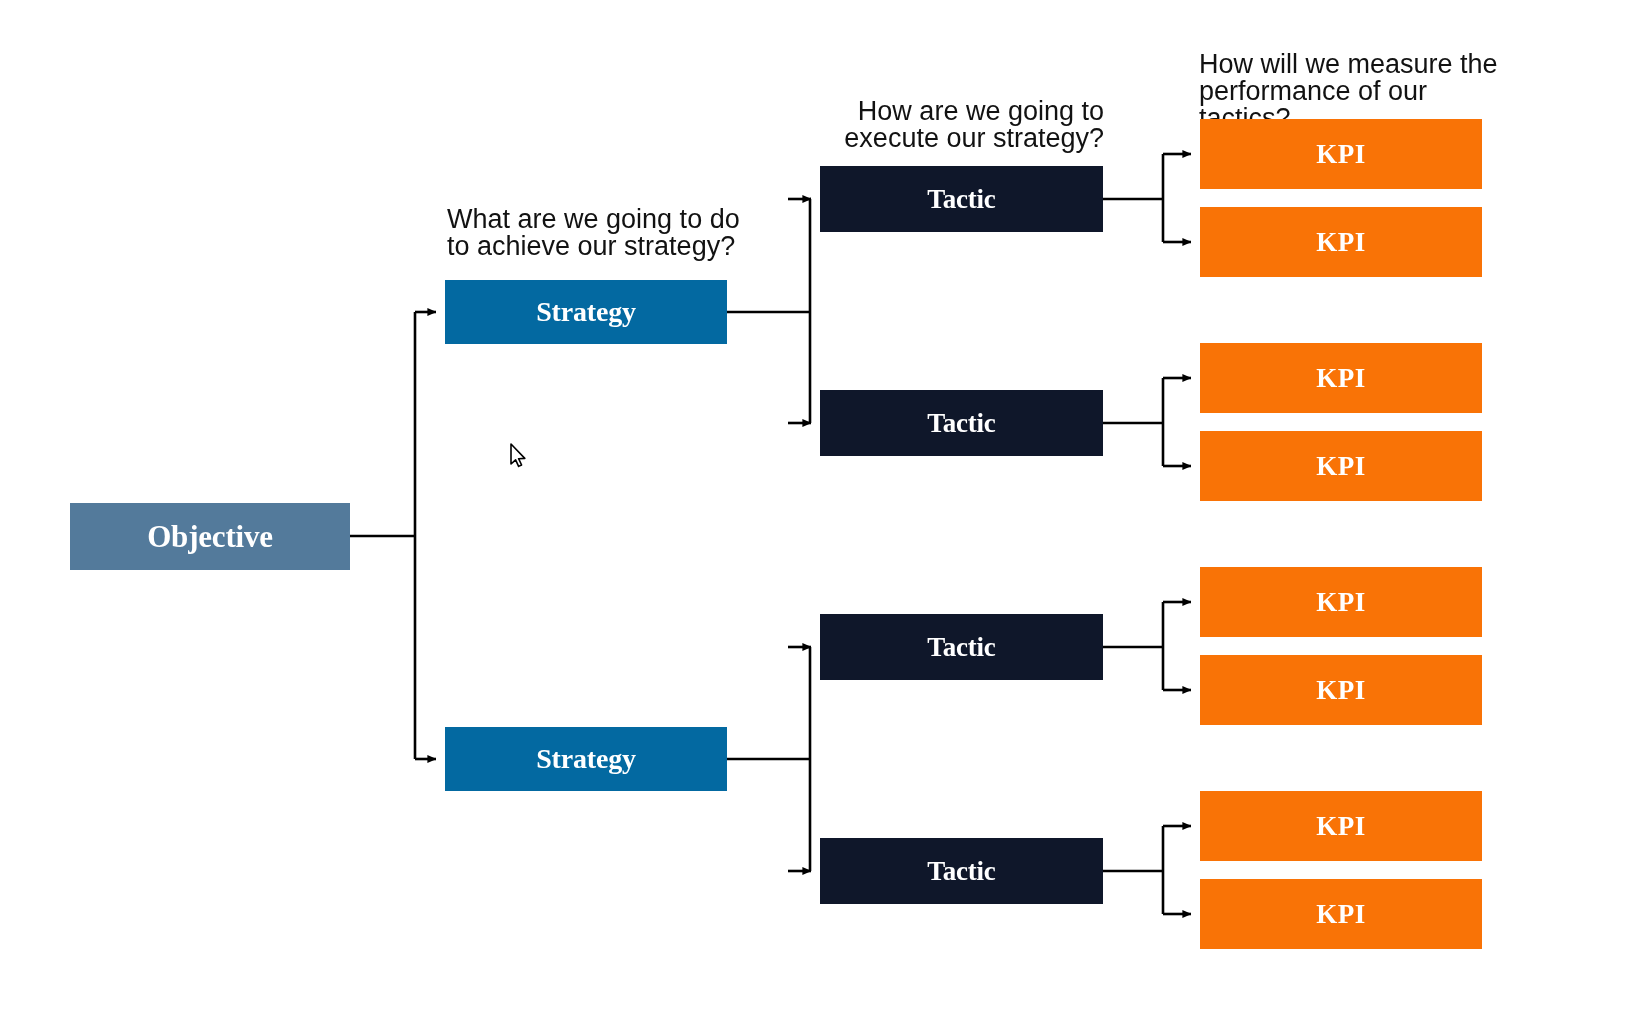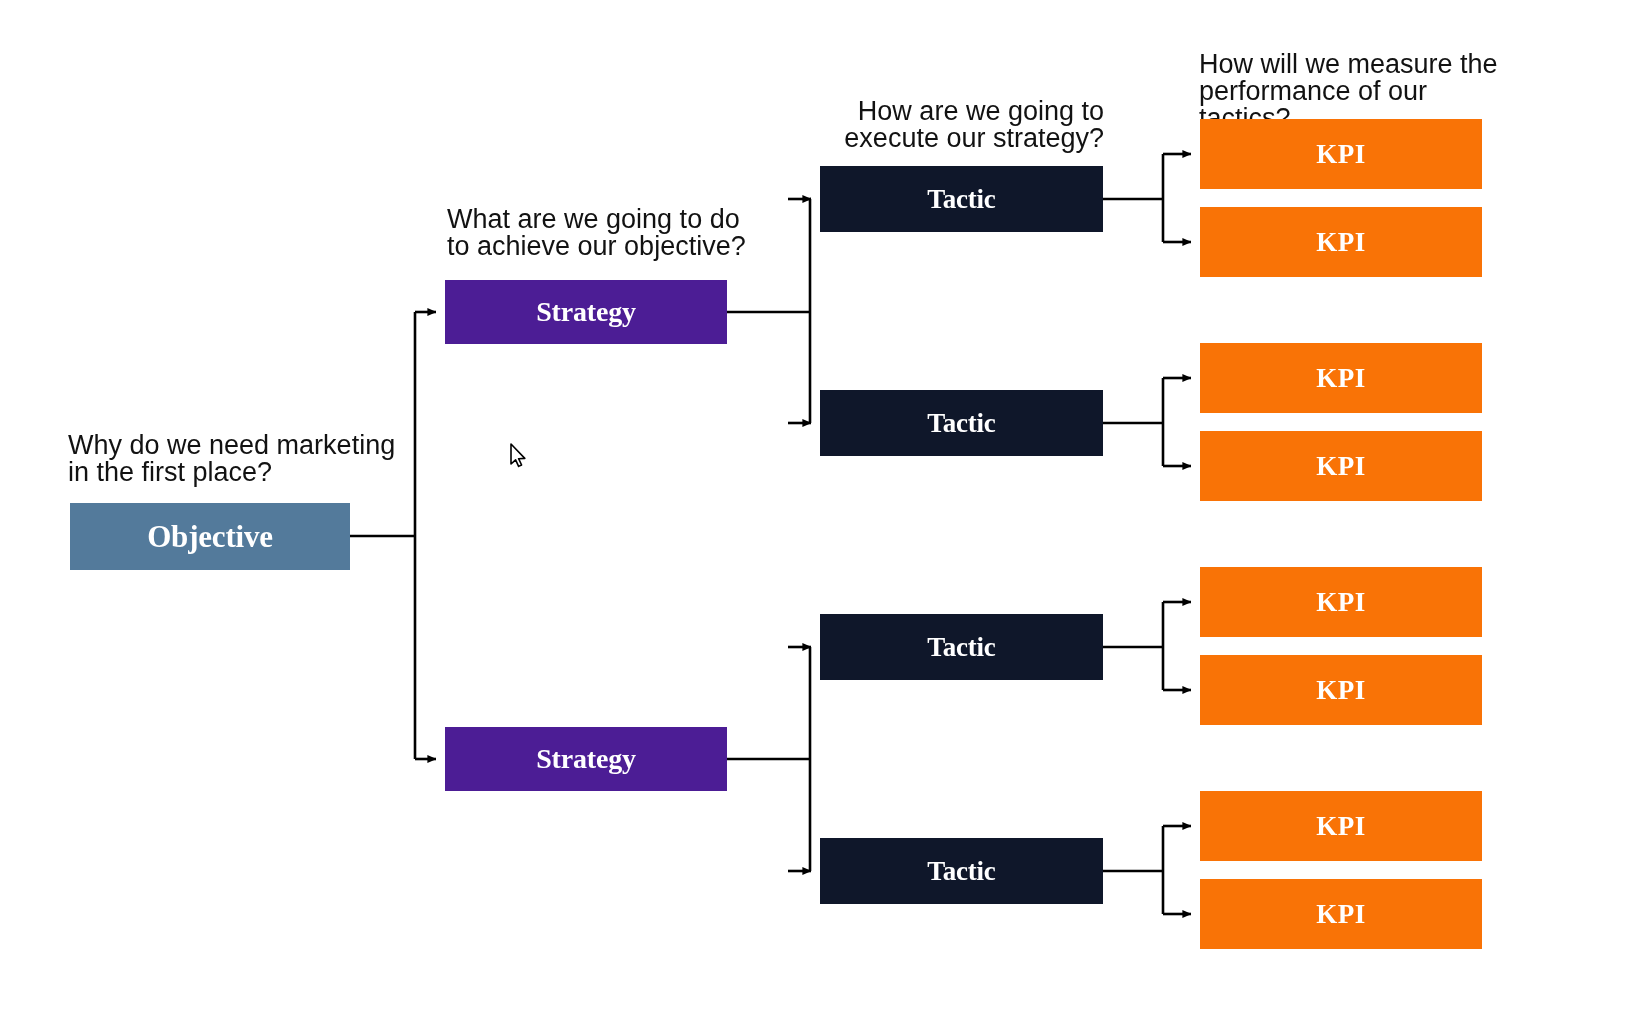--- a/index.html
+++ b/index.html
@@ -38,21 +38,21 @@
     text-align: center;
     z-index: 3;
     font-family: Liberation Serif, serif;
   }
   .node-objective {
     background: #537a9b;
     font-size: 31px;
     text-align: center;
   }
   .node-strategy {
-    background: #4c1d95;
+    background: #0369a1;
     font-size: 28px;
   }
   .node-tactic {
     background: #0f172a;
     font-size: 27px;
   }
   .node-kpi {
     background: #f97306;
     font-size: 27px;
     letter-spacing: 0.5px;
@@ -136,25 +136,23 @@
 
     <g fill="none" stroke="#000000" stroke-width="2.6">
       <path d="M1103,871 L1163,871"></path>
       <path d="M1163,871 L1163,826"></path>
       <path d="M1163,871 L1163,914"></path>
       <path d="M1163,826 L1191,826" marker-end="url(#arrowhead)"></path>
       <path d="M1163,914 L1191,914" marker-end="url(#arrowhead)"></path>
     </g>
   </svg>
 
-  <div class="annotation" style="left:68px; top:432px; width:330px;">Why do we need marketing
-in the first place?</div>
 
   <div class="annotation" style="left:447px; top:206px; width:300px;">What are we going to do
-to achieve our objective?</div>
+to achieve our strategy?</div>
 
   <div class="annotation" style="left:824px; top:98px; width:280px;text-align:right;">How are we going to
 execute our strategy?</div>
 
   <div class="annotation" style="left:1199px; top:51px; width:300px;">How will we measure the
 performance of our tactics?</div>
 
   <div class="node node-objective" style="left:70px; top:503px; width:280px; height:67px;">Objective</div>
 
   <div class="node node-strategy" style="left:445px; top:280px; width:282px; height:64px;">Strategy</div>

